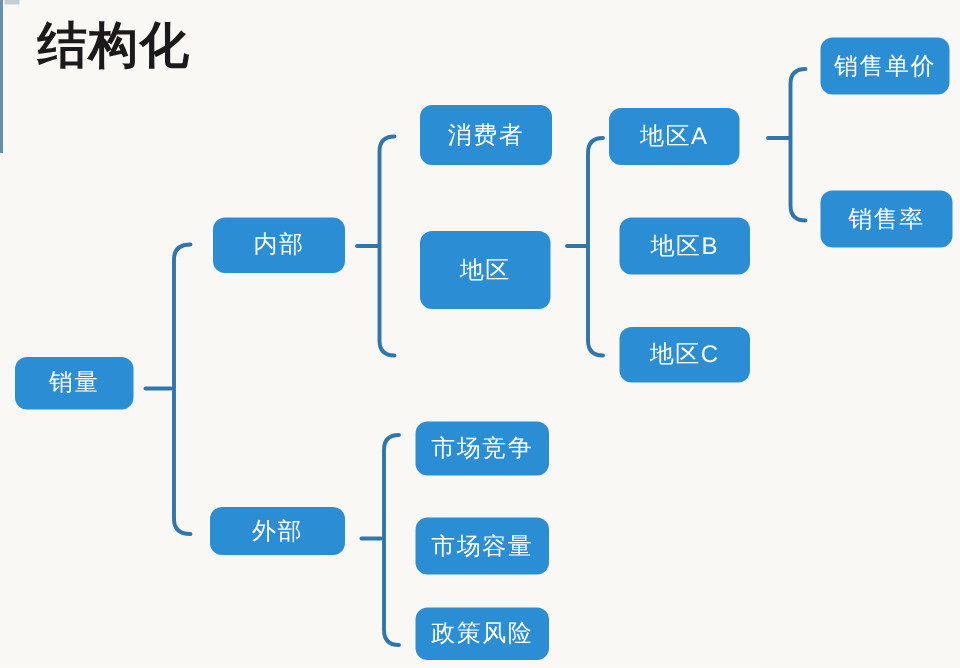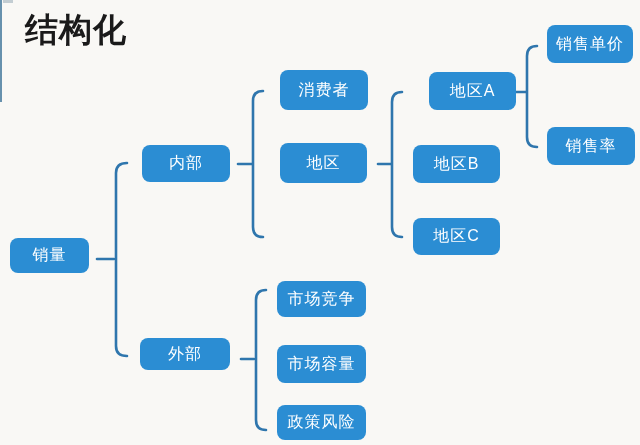--- a/index.html
+++ b/index.html
@@ -73,26 +73,26 @@
     <path d="M241,359 H254"></path>
     <path d="M266,290 Q256,290 256,300 V420 Q256,430 266,430"></path>
   </svg>
 
   <div class="node" style="left:10px;top:238px;width:79px;height:35px">销量</div>
 
   <div class="node" style="left:142px;top:145px;width:88px;height:37px">内部</div>
   <div class="node" style="left:140px;top:338px;width:90px;height:32px">外部</div>
 
   <div class="node" style="left:280px;top:70px;width:88px;height:40px">消费者</div>
-  <div class="node" style="left:280px;top:143px;width:87px;height:40px">地区</div>
+  <div class="node" style="left:280px;top:154px;width:87px;height:52px">地区</div>
 
   <div class="node" style="left:277px;top:281px;width:89px;height:36px">市场竞争</div>
   <div class="node" style="left:277px;top:345px;width:89px;height:38px">市场容量</div>
   <div class="node" style="left:277px;top:405px;width:89px;height:35px">政策风险</div>
 
-  <div class="node" style="left:429px;top:72px;width:87px;height:38px">地区A</div>
+  <div class="node" style="left:406px;top:72px;width:87px;height:38px">地区A</div>
   <div class="node" style="left:413px;top:145px;width:87px;height:38px">地区B</div>
   <div class="node" style="left:413px;top:218px;width:87px;height:37px">地区C</div>
 
   <div class="node" style="left:547px;top:25px;width:86px;height:38px">销售单价</div>
   <div class="node" style="left:547px;top:127px;width:88px;height:38px">销售率</div>
 
 </div>
 
 </body></html>

